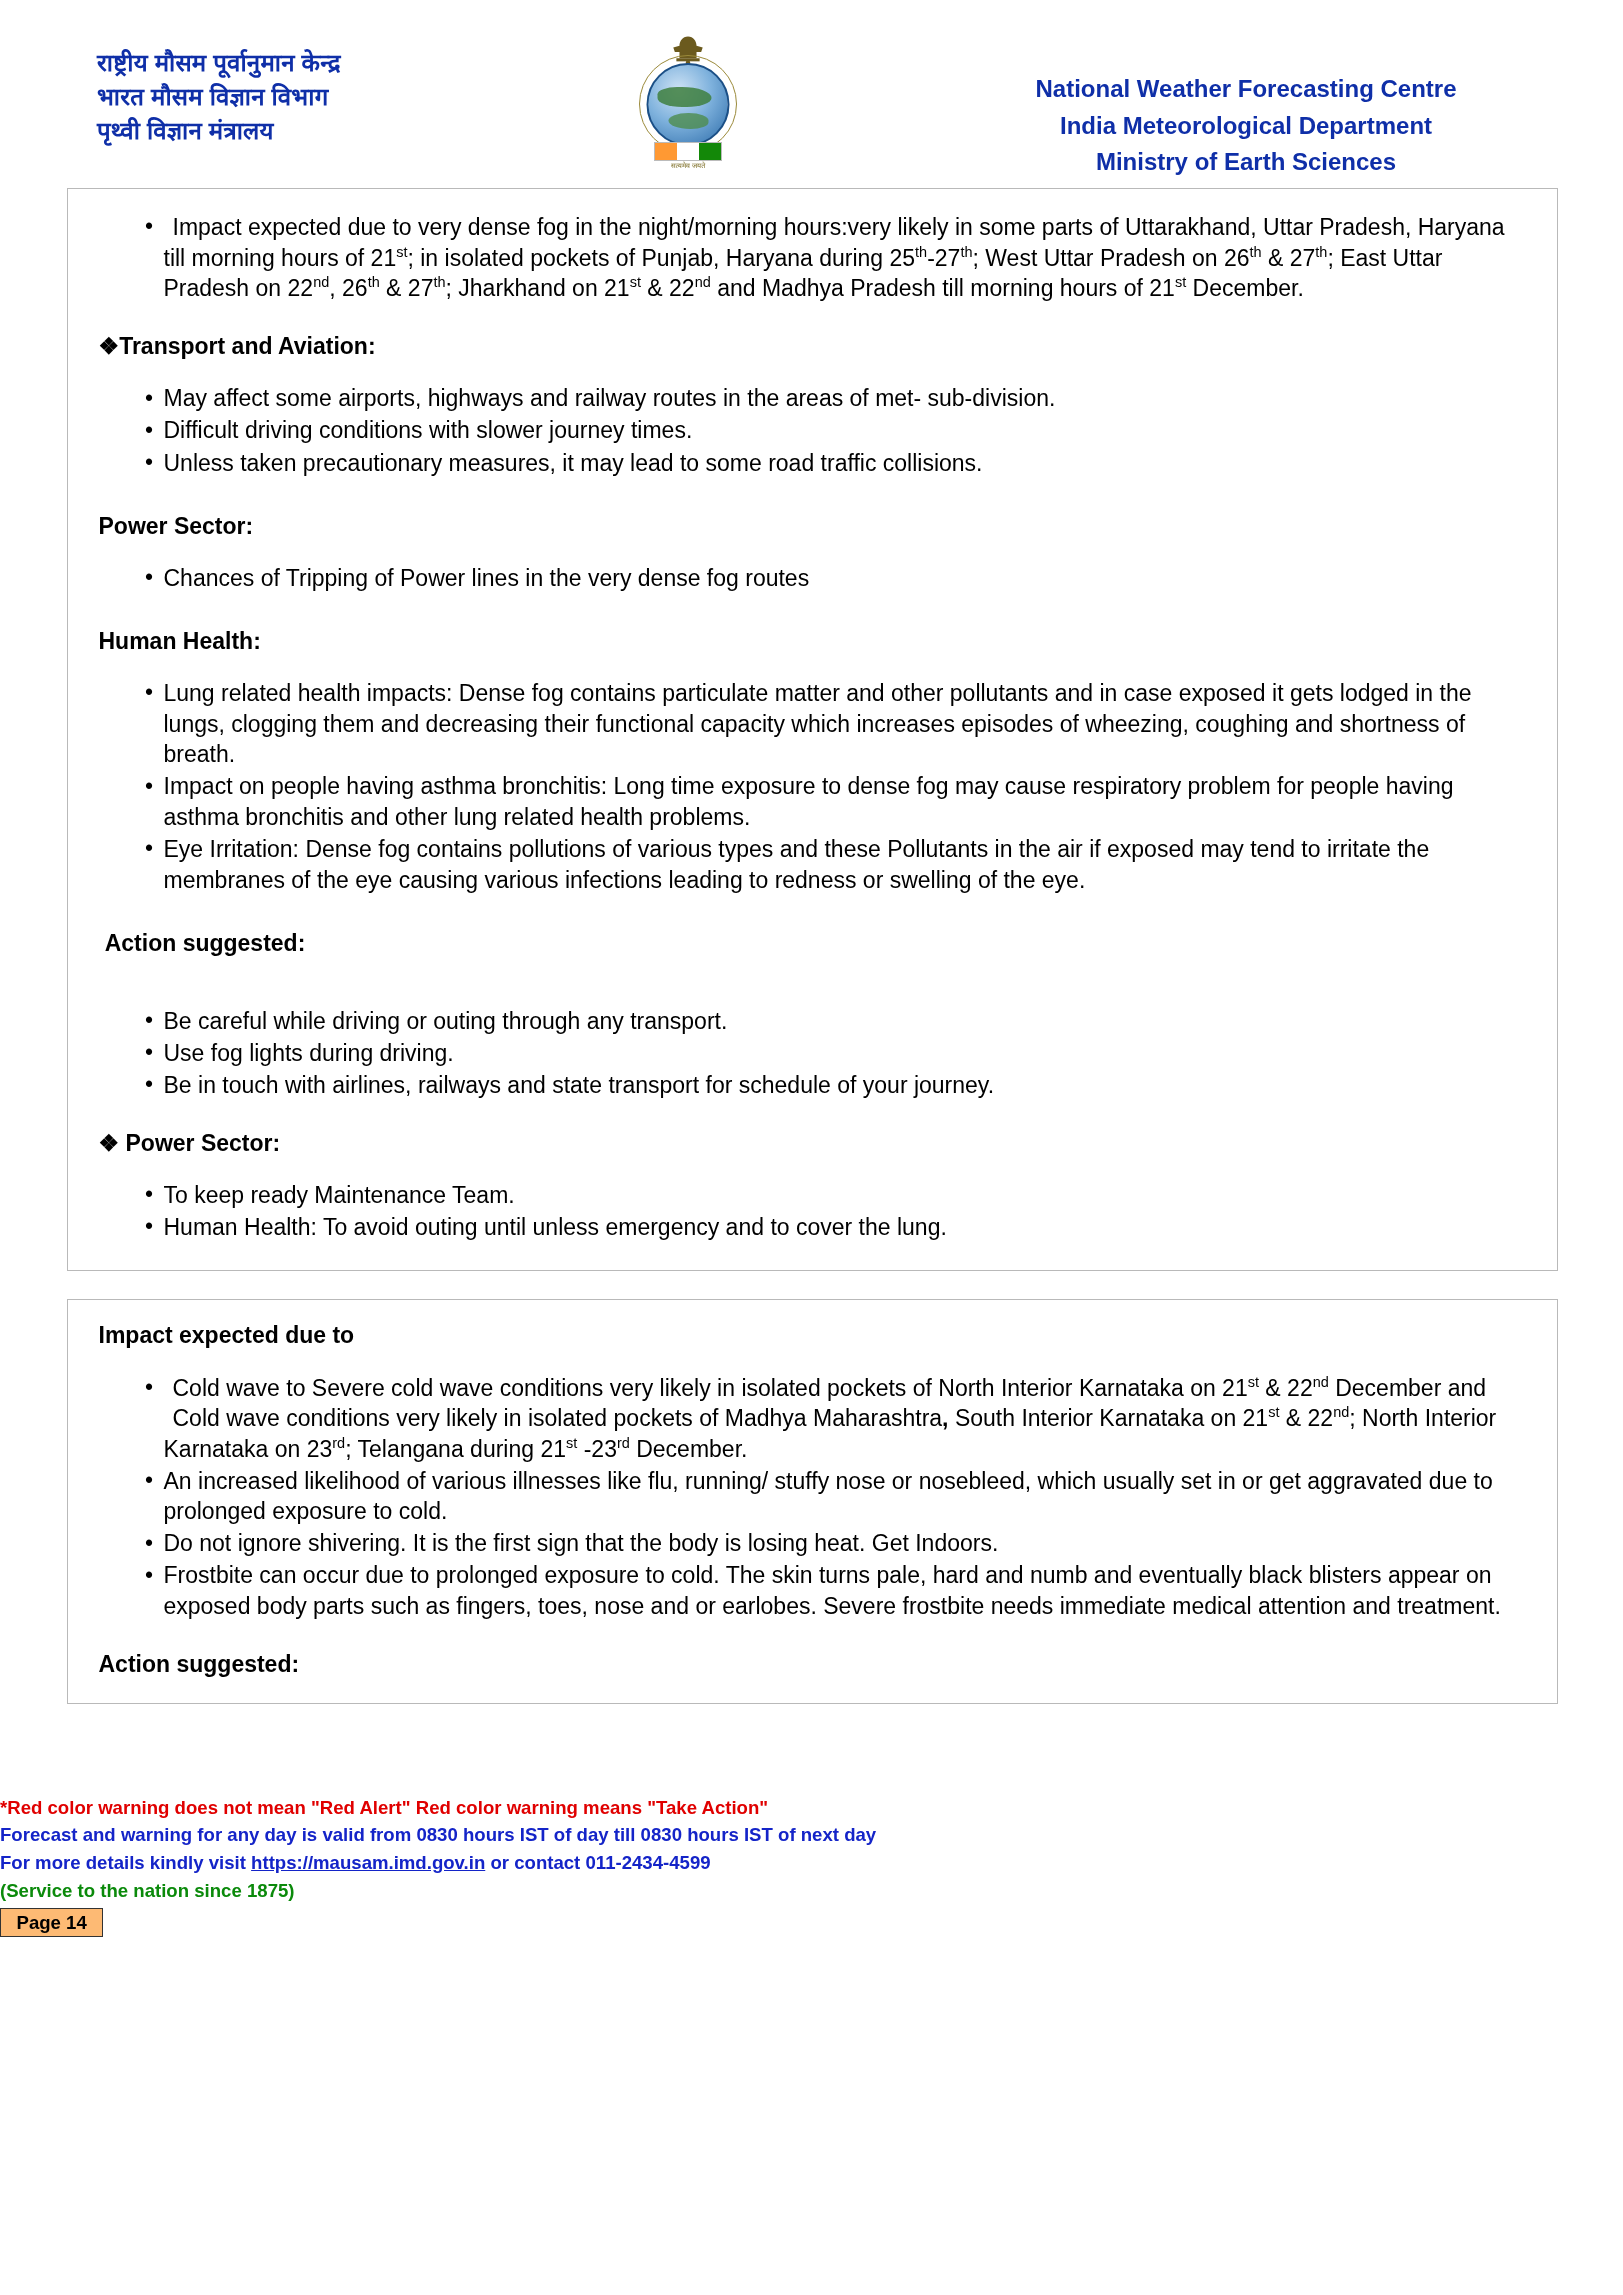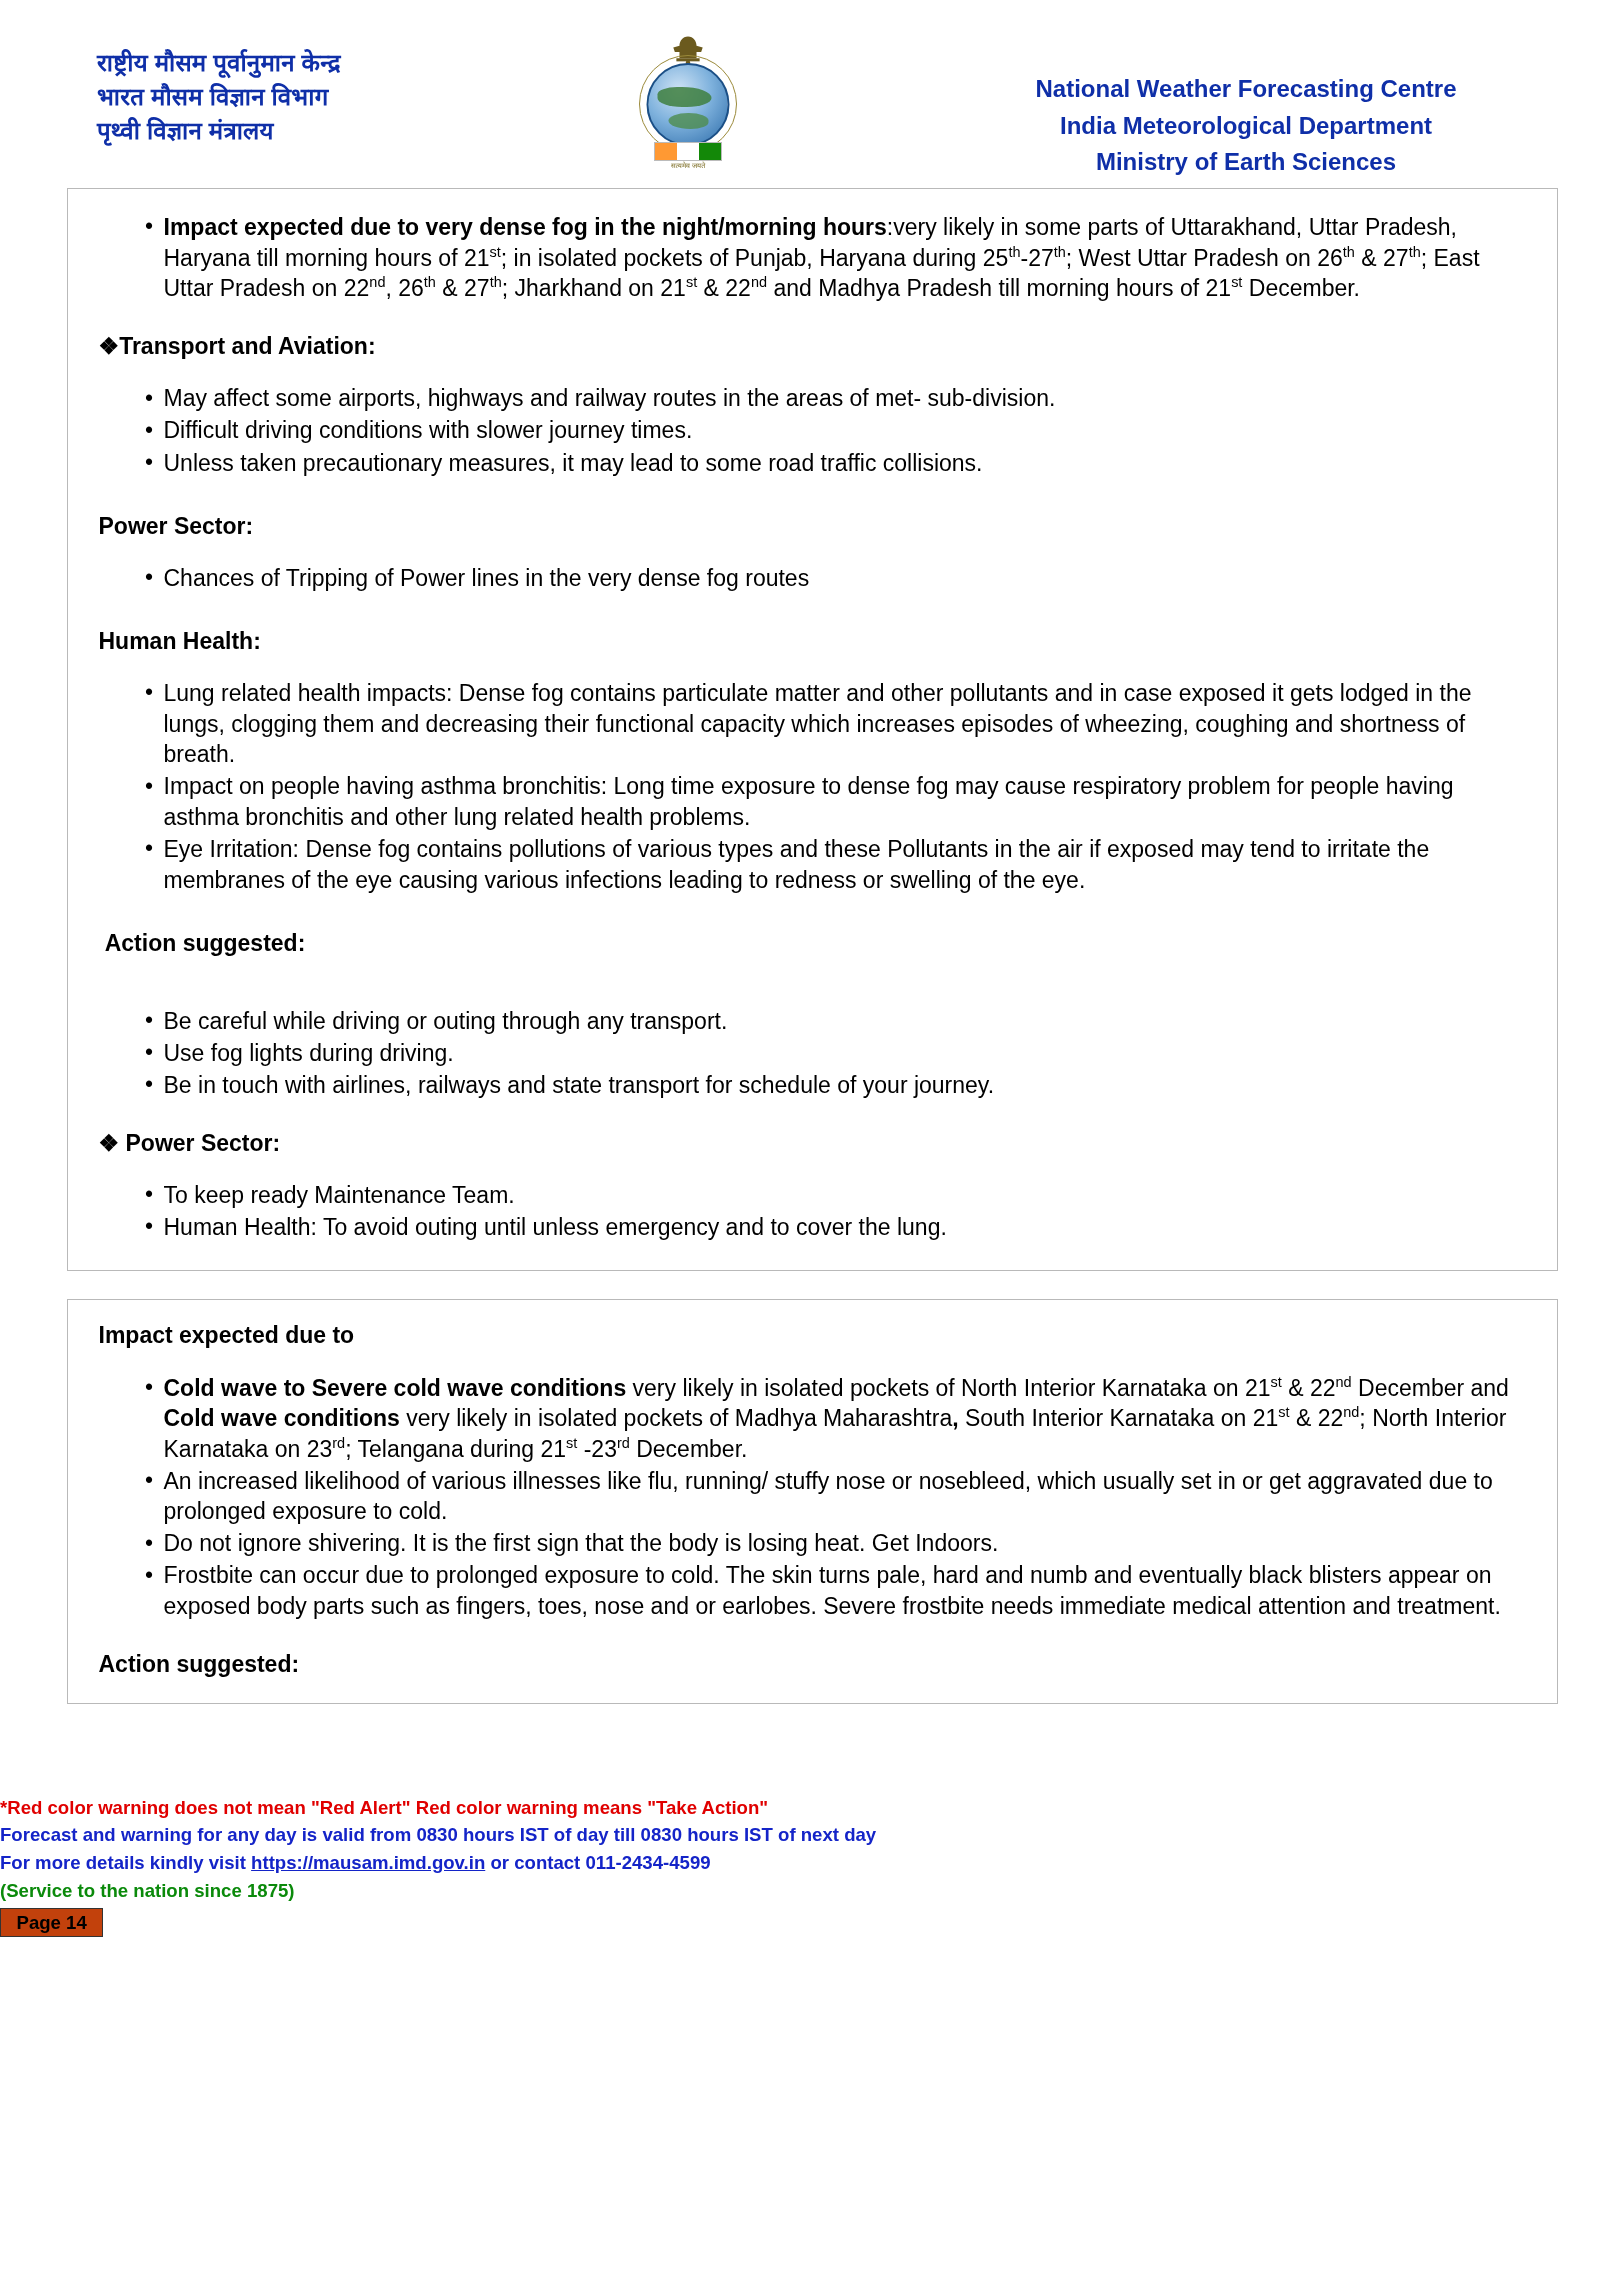--- a/index.html
+++ b/index.html
@@ -126,21 +126,21 @@
     padding: 20px 31px 23px 31px;
     margin: 0 15.5px;
   }
   .box.first { padding-top: 23px; padding-bottom: 26px; }
   .box-gap { height: 28px; }
 
   p, li {
     font-size: 23px;
     line-height: 1.33;
   }
-  .bold { font-weight: bold; }
+  .bold { font-weight: normal; margin-left: 9px; }
   sup { font-size: 0.63em; vertical-align: super; line-height: 0; }
 
   ul {
     margin: 0;
     padding-left: 48px;
     list-style: none;
   }
   ul li {
     position: relative;
     margin: 0 0 1.5px 0;
@@ -189,21 +189,21 @@
   }
   .f-blue a, .f-link { color: #1424c8; text-decoration: underline; }
   .f-green {
     color: #0b8a0b;
     font-weight: bold;
     font-size: 18.6px;
     margin: 0 0 4.6px 0;
   }
   .pagebox {
     display: inline-block;
-    background: #c2410c;
+    background: #fdba74;
     border: 0.8px solid #333;
     font-weight: bold;
     font-size: 18.6px;
     padding: 2.3px 15.5px;
   }
 </style>
 </head>
 <body>
 
 <div class="page">

